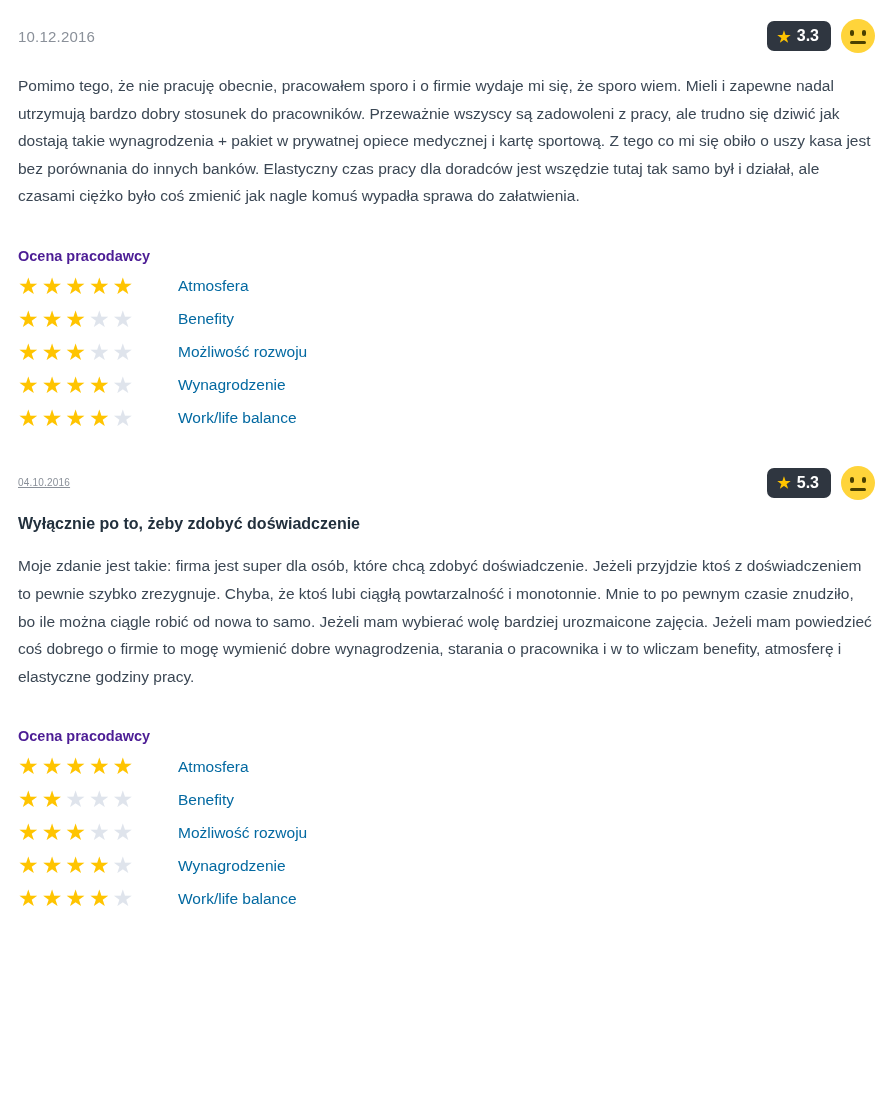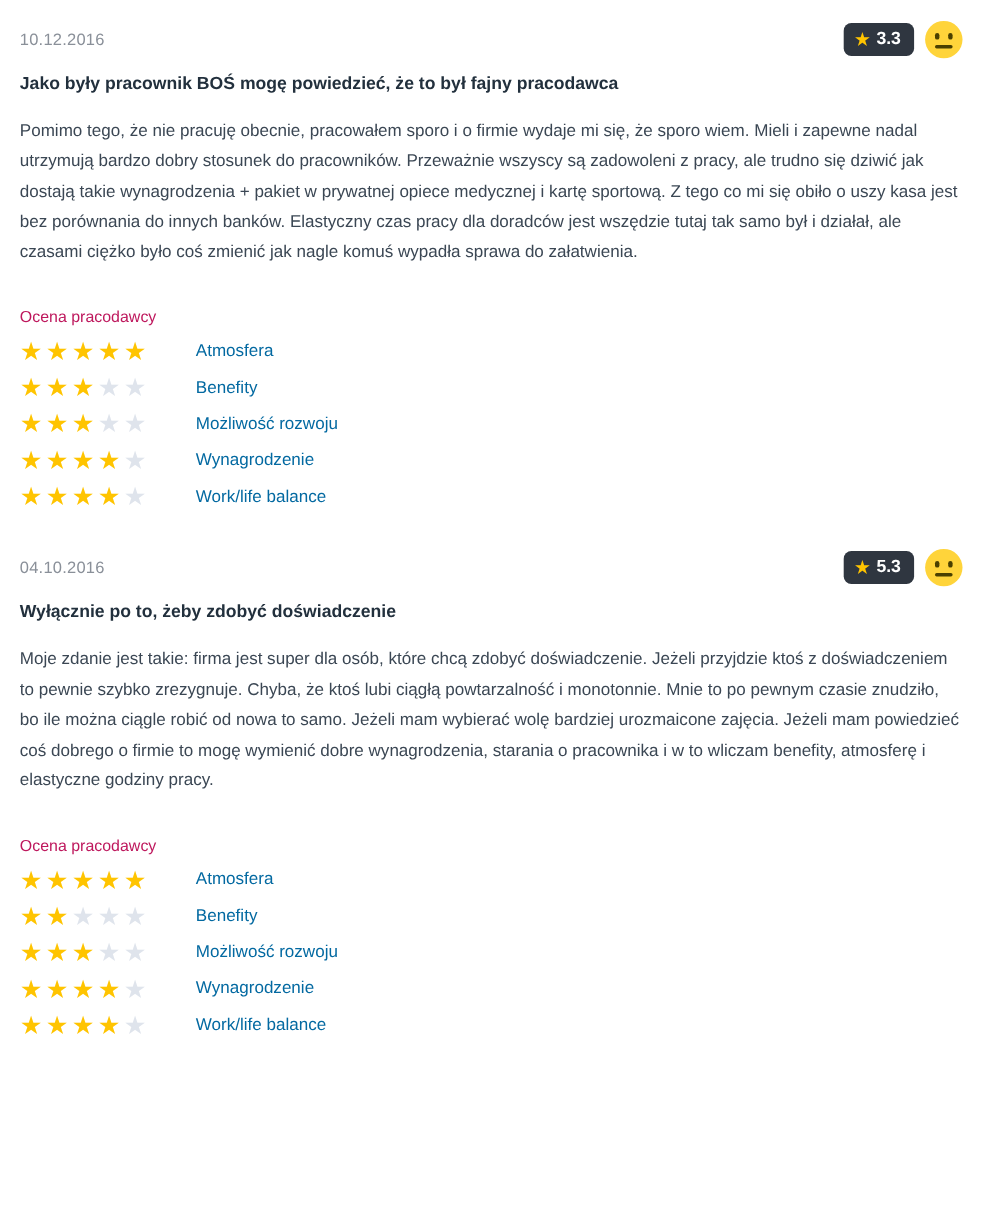--- a/index.html
+++ b/index.html
@@ -93,22 +93,22 @@
   }
   .review-body {
     margin: 18px 0 0 0;
     font-size: 15.5px;
     line-height: 1.78;
     color: #3b4754;
     text-align: left;
   }
   .ratings-head {
     font-size: 14.5px;
-    font-weight: normal;
-    color: #be185d;
+    font-weight: bold;
+    color: #4c1d95;
     margin: 38px 0 6px 0;
   }
   .rating-row {
     display: flex;
     align-items: center;
     height: 33px;
   }
   .stars {
     width: 150px;
     flex: 0 0 150px;
@@ -120,42 +120,41 @@
   .stars .s-on  { color: #ffc400; }
   .stars .s-off { color: #dfe4ec; }
   .rating-label {
     font-size: 15.5px;
     color: #0369a1;
     padding-left: 10px;
   }
   .gap-between {
     height: 30px;
   }
-  .review.second .review-date { font-size: 15px; }
+  .review.second .review-date { font-size: 10px; text-decoration: underline; }
 </style>
 </head>
 <body>
 
 <div class="page">
 
   <div class="review first">
     <div class="review-head">
       <div class="review-date">10.12.2016</div>
       <div class="head-right">
         <div class="rating-badge">
           <span class="star-glyph">★</span>
           <span>3.3</span>
         </div>
         <span class="mood">
             <span class="mouth"></span>
           </span>
       </div>
     </div>
 
-    <h3 class="review-title">Jako były pracownik BOŚ mogę powiedzieć, że to był fajny pracodawca</h3>
     <p class="review-body">Pomimo tego, że nie pracuję obecnie, pracowałem sporo i o firmie wydaje mi się, że sporo wiem. Mieli i zapewne nadal utrzymują bardzo dobry stosunek do pracowników. Przeważnie wszyscy są zadowoleni z pracy, ale trudno się dziwić jak dostają takie wynagrodzenia + pakiet w prywatnej opiece medycznej i kartę sportową. Z tego co mi się obiło o uszy kasa jest bez porównania do innych banków. Elastyczny czas pracy dla doradców jest wszędzie tutaj tak samo był i działał, ale czasami ciężko było coś zmienić jak nagle komuś wypadła sprawa do załatwienia.</p>
 
     <div class="ratings-head">Ocena pracodawcy</div>
 
     <div class="rating-row">
       <div class="stars"><span class="s-on">★</span><span class="s-on">★</span><span class="s-on">★</span><span class="s-on">★</span><span class="s-on">★</span></div>
       <div class="rating-label">Atmosfera</div>
     </div>
     <div class="rating-row">
       <div class="stars"><span class="s-on">★</span><span class="s-on">★</span><span class="s-on">★</span><span class="s-off">★</span><span class="s-off">★</span></div>

